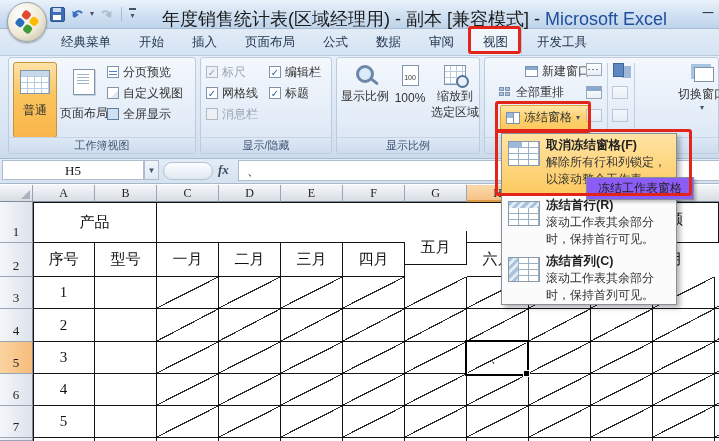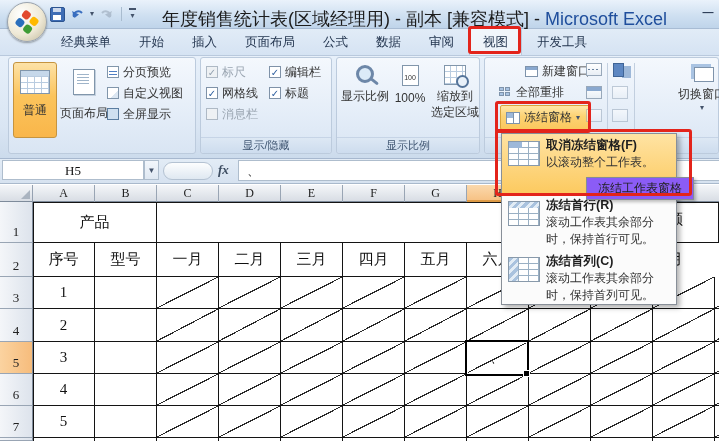--- a/index.html
+++ b/index.html
@@ -249,20 +249,21 @@
         <span class="rlbl">分页预览</span>
       </div>
       <div class="stack-item" style="top:27px;">
         <div class="ic12 ic-custom"></div>
         <span class="rlbl">自定义视图</span>
       </div>
       <div class="stack-item" style="top:48px;">
         <div class="ic12 ic-fullscreen"></div>
         <span class="rlbl">全屏显示</span>
       </div>
+      <div class="glabel">工作簿视图</div>
     </div>
 
     <div class="group g2">
       <div class="chk-grid">
           <div class="chk dis">
             <div class="box">✓</div>
             <div class="rlbl dislbl">标尺</div>
           </div>
           <div class="chk">
             <div class="box">✓</div>
@@ -365,21 +366,21 @@
       <div class="rowhdr" style="left: 0px; top: 406px; width: 33px; height: 32px; position: absolute;">7</div>
       <div class="rowhdr" style="left: 0px; top: 438px; width: 33px; height: 3px; position: absolute;"></div>
       <div class="cell" style="left: 33px; top: 202px; width: 124px; height: 41px; position: absolute;">产品</div>
       <div class="cell" style="left: 157px; top: 202px; width: 562px; height: 41px; position: absolute;"></div>
       <div class="cell" style="left: 33px; top: 243px; width: 62px; height: 34px; position: absolute;">序号</div>
       <div class="cell" style="left: 95px; top: 243px; width: 62px; height: 34px; position: absolute;">型号</div>
       <div class="cell" style="left: 157px; top: 243px; width: 62px; height: 34px; position: absolute;">一月</div>
       <div class="cell" style="left: 219px; top: 243px; width: 62px; height: 34px; position: absolute;">二月</div>
       <div class="cell" style="left: 343px; top: 243px; width: 62px; height: 34px; position: absolute;">四月</div>
       <div class="cell" style="left: 281px; top: 243px; width: 62px; height: 34px; position: absolute;">三月</div>
-      <div class="cell" style="left: 405px; top: 243px; width: 62px; height: 34px; position: absolute; text-align: center;">五月</div>
+      <div class="cell" style="left: 405px; top: 231px; width: 62px; height: 34px; position: absolute; text-align: center;">五月</div>
       <div class="cell" style="left: 467px; top: 243px; width: 62px; height: 34px; position: absolute;">六月</div>
       <div class="frag" style="left: 668px; top: 210px; width: 18px; height: 18px; position: absolute;">额</div>
       <div class="frag" style="left: 668px; top: 250px; width: 18px; height: 18px; position: absolute;">月</div>
       <div class="cell" style="left: 33px; top: 277px; width: 62px; height: 32px; position: absolute;">1</div>
       <div class="cell" style="left: 95px; top: 277px; width: 62px; height: 32px; position: absolute;"></div>
       <div class="cell diag" style="left: 157px; top: 277px; width: 62px; height: 32px; position: absolute;"></div>
       <div class="cell diag" style="left: 219px; top: 277px; width: 62px; height: 32px; position: absolute;"></div>
       <div class="cell diag" style="left: 281px; top: 277px; width: 62px; height: 32px; position: absolute;"></div>
       <div class="cell diag" style="left: 343px; top: 277px; width: 62px; height: 32px; position: absolute;"></div>
       <div class="cell diag" style="left: 405px; top: 277px; width: 62px; height: 32px; position: absolute;"></div>
@@ -450,20 +451,21 @@
       <div class="cell sliver" style="left: 715px; top: 438px; width: 62px; height: 3px; position: absolute;"></div>
       <div class="edge-v"></div>
       <div class="edge-h"></div>
       <div class="selcell">、<div class="handle"></div></div>
     </div>
 
   <div class="menu">
       <div class="mi hl">
         <div class="micon m0"></div>
         <div class="t">取消冻结窗格(F)</div>
+        <div class="d">解除所有行和列锁定，</div>
         <div class="d">以滚动整个工作表。</div>
       </div>
       <div class="mi">
         <div class="micon m1"></div>
         <div class="t">冻结首行(R)</div>
         <div class="d">滚动工作表其余部分</div>
         <div class="d">时，保持首行可见。</div>
       </div>
       <div class="mi">
         <div class="micon m2"></div>

